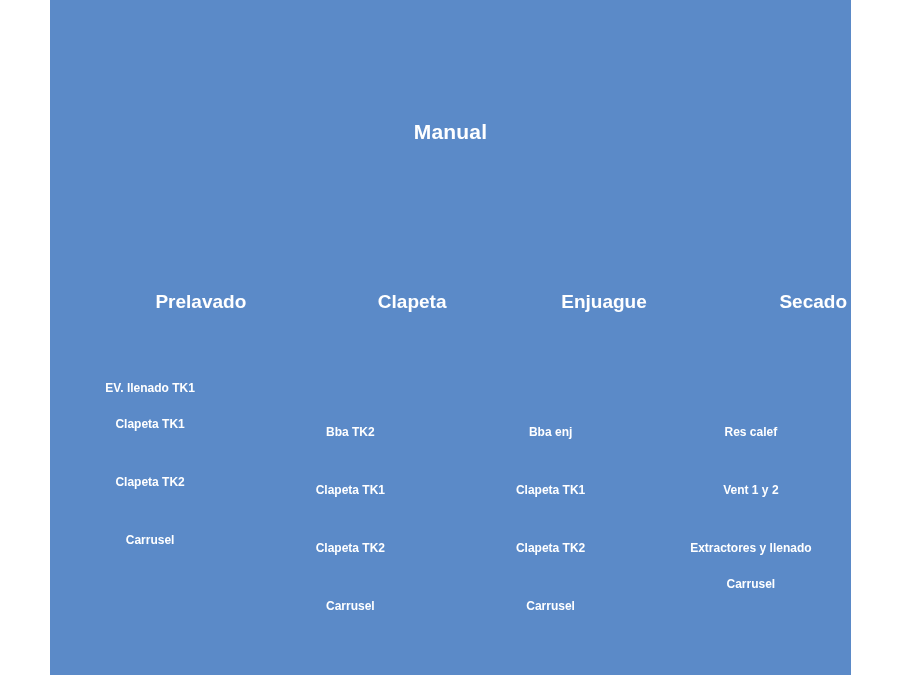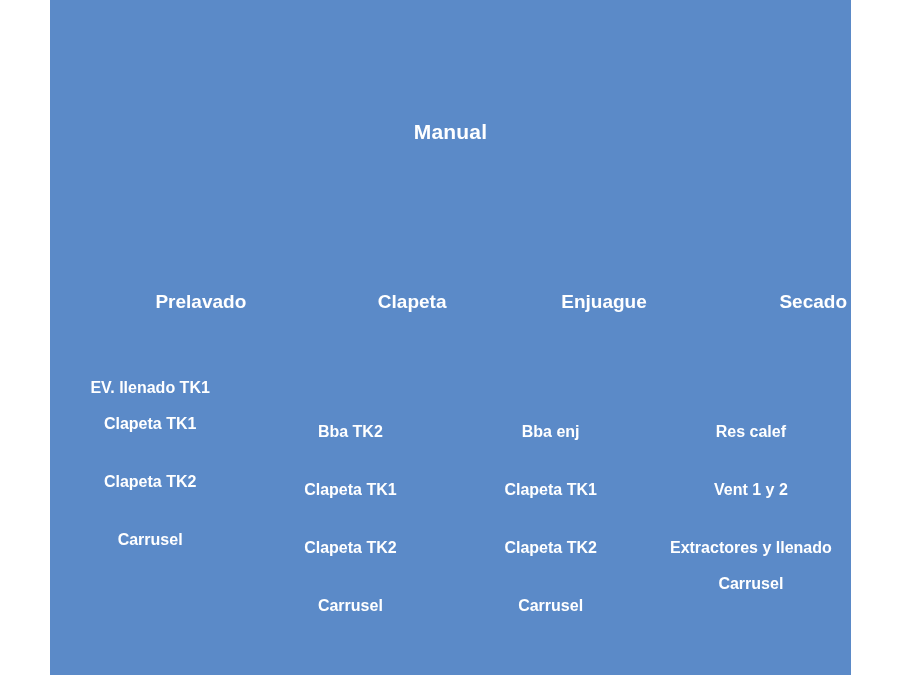--- a/index.html
+++ b/index.html
@@ -84,21 +84,21 @@
   }
 
   .col-items {
     margin-top: 62px;
     display: flex;
     flex-direction: column;
   }
 
   .col-item {
     color: #ffffff;
-    font-size: 16px;
+    font-size: 12px;
     font-weight: 600;
     text-align: center;
     line-height: 22px;
     padding: 0 0;
     min-height: 22px;
     display: flex;
     align-items: center;
     justify-content: center;
   }
 

